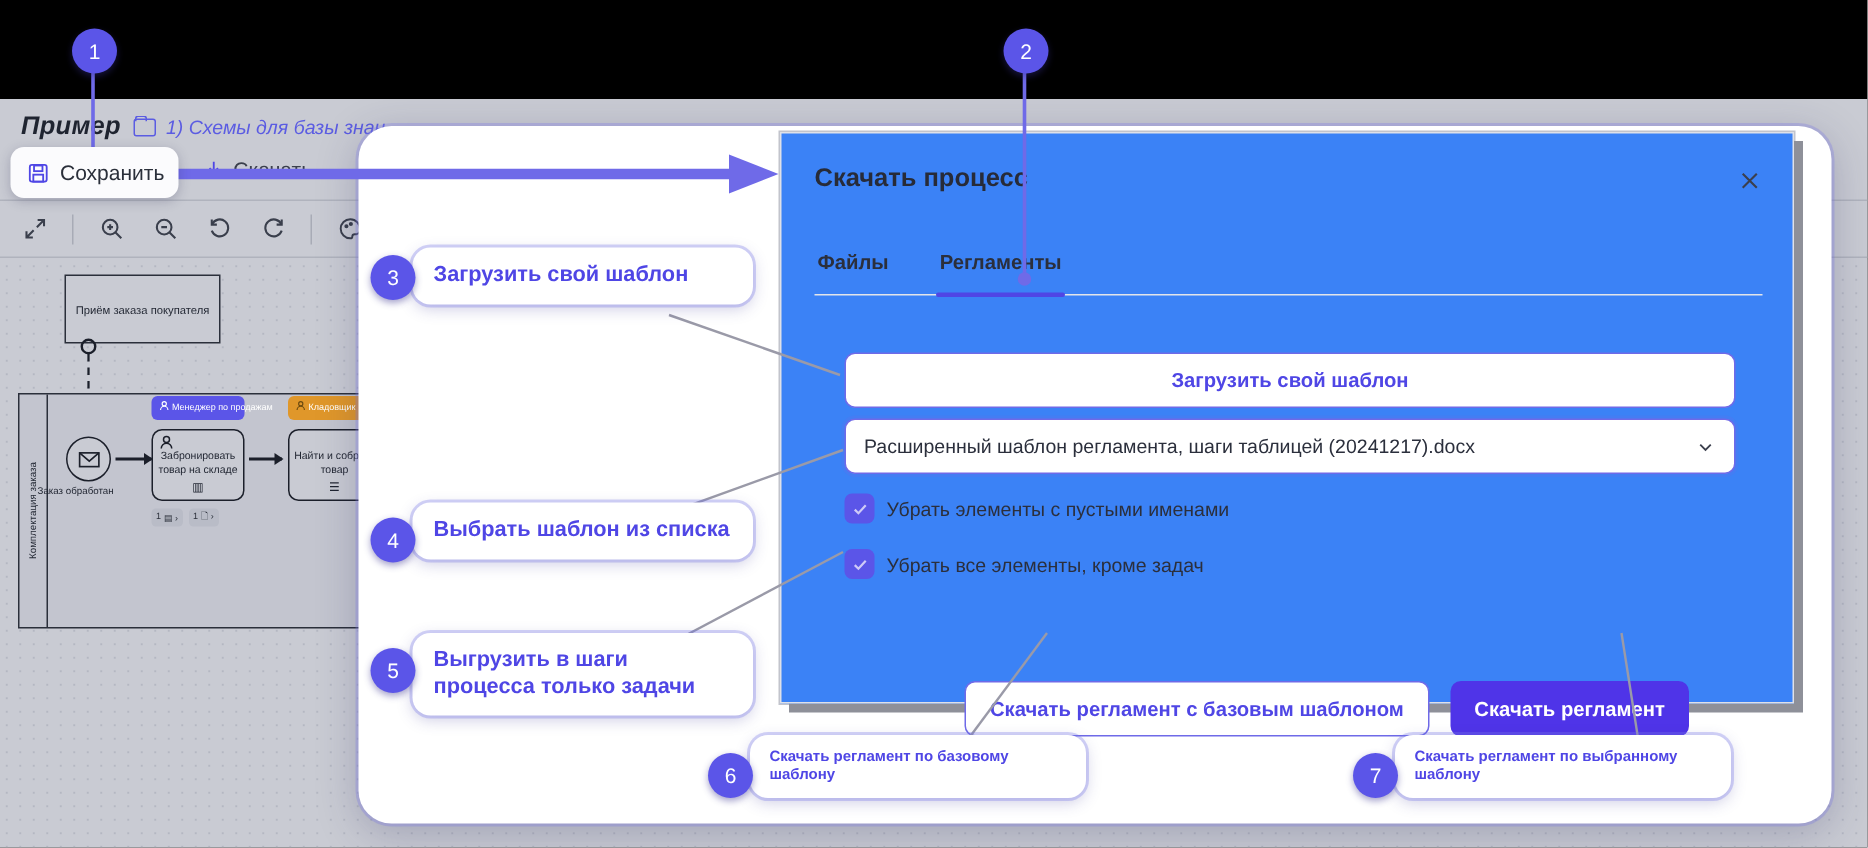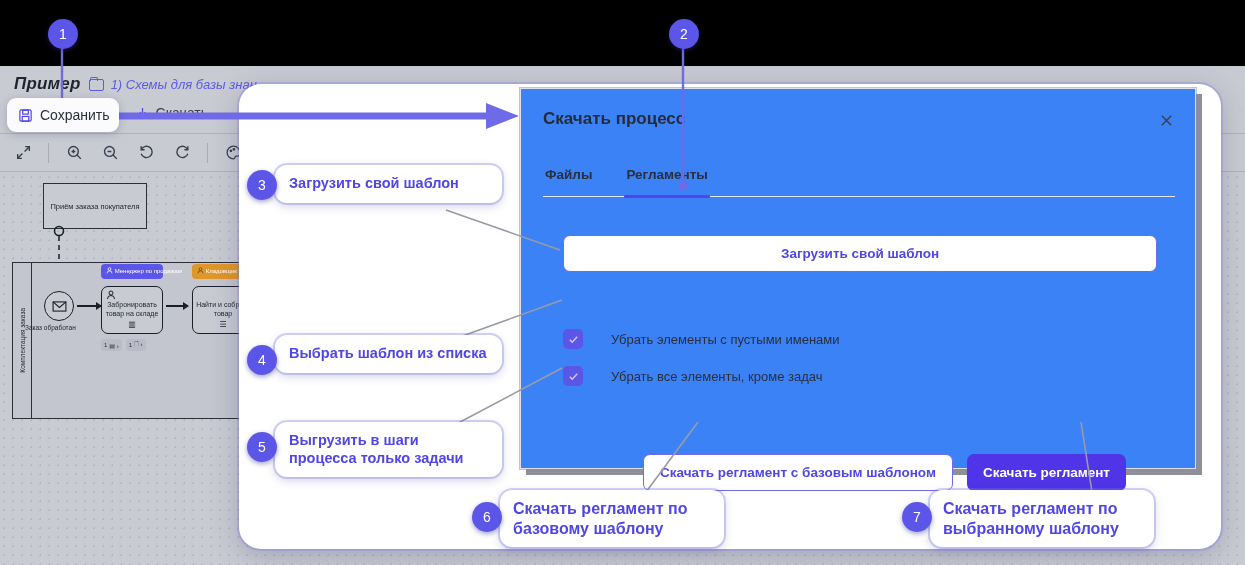--- a/index.html
+++ b/index.html
@@ -176,21 +176,21 @@
     width: 594px; height: 37px;
     border: 1.6px solid #6f6ae8; border-radius: 7px;
     background: #fff; cursor: pointer;
     display: flex; align-items: center; padding: 0 12px;
     box-shadow: 0 0 0 2px rgba(111,106,232,.18);
   }
   #template-select .val { font-size: 13px; color: #2b2f3c; flex: 1; white-space: nowrap; }
   .chev { width: 14px; height: 14px; color: #3b3f4d; }
 
   .chk-row {
-    position: absolute; left: 42px; display: flex; align-items: center; gap: 28px;
+    position: absolute; left: 42px; display: flex; align-items: center; gap: 8px;
     cursor: pointer;
   }
   .chk {
     width: 20px; height: 20px; border-radius: 5px; background: #5b55e8;
     display: flex; align-items: center; justify-content: center; flex: none;
   }
   .chk svg { width: 13px; height: 13px; }
   .chk-label { font-size: 13px; color: #2b2f3c; white-space: nowrap; }
 
   #btn-row { position: absolute; left: 122px; top: 365px; display: flex; gap: 14px; }
@@ -217,21 +217,21 @@
     display: flex; align-items: center; justify-content: center;
     box-shadow: 0 2px 5px rgba(50,45,140,.45);
     z-index: 6;
   }
   .callout {
     position: absolute; background: #fff; border-radius: 12px;
     color: #4f46e5; font-size: 14.5px; font-weight: bold; line-height: 1.22;
     padding: 10px 14px; z-index: 5;
     box-shadow: 0 0 0 2px rgba(122,120,232,.32), 0 3px 10px rgba(60,55,150,.25);
   }
-  .callout.small { font-size: 16px; padding: 9px 13px; }
+  .callout.small { font-size: 10px; padding: 9px 13px; }
 
   
   #save-highlight {
     position: absolute; left: 7px; top: 98px; width: 112px; height: 34px;
     background: #fbfbfd; border-radius: 9px; z-index: 4;
     box-shadow: 0 2px 8px rgba(40,40,80,.25);
     display: flex; align-items: center; gap: 7px; padding-left: 11px;
     font-size: 14px; color: #2a2f3a;
   }
 </style>
@@ -387,20 +387,28 @@
     </svg>
   </div>
 
   <div id="tabs">
     <div class="tab">Файлы</div>
     <div class="tab active">Регламенты</div>
   </div>
 
   <div id="upload-btn">Загрузить свой шаблон</div>
 
+  <div id="template-select">
+    <span class="val">Расширенный шаблон регламента, шаги таблицей (20241217).docx</span>
+    <span class="chev">
+      <svg width="14" height="14" viewBox="0 0 16 16" fill="none" stroke="#3b3f4d" stroke-width="1.4">
+        <path d="M4 6.2l4 4 4-4"></path>
+      </svg>
+    </span>
+  </div>
 
   <div class="chk-row" style="top:240px;">
     <span class="chk">
       <svg viewBox="0 0 16 16" fill="none" stroke="#cfcaf7" stroke-width="1.8">
           <path d="M3.5 8.3l3 3 6-6.6"></path>
         </svg>
     </span>
     <span class="chk-label">Убрать элементы с пустыми именами</span>
   </div>
 

